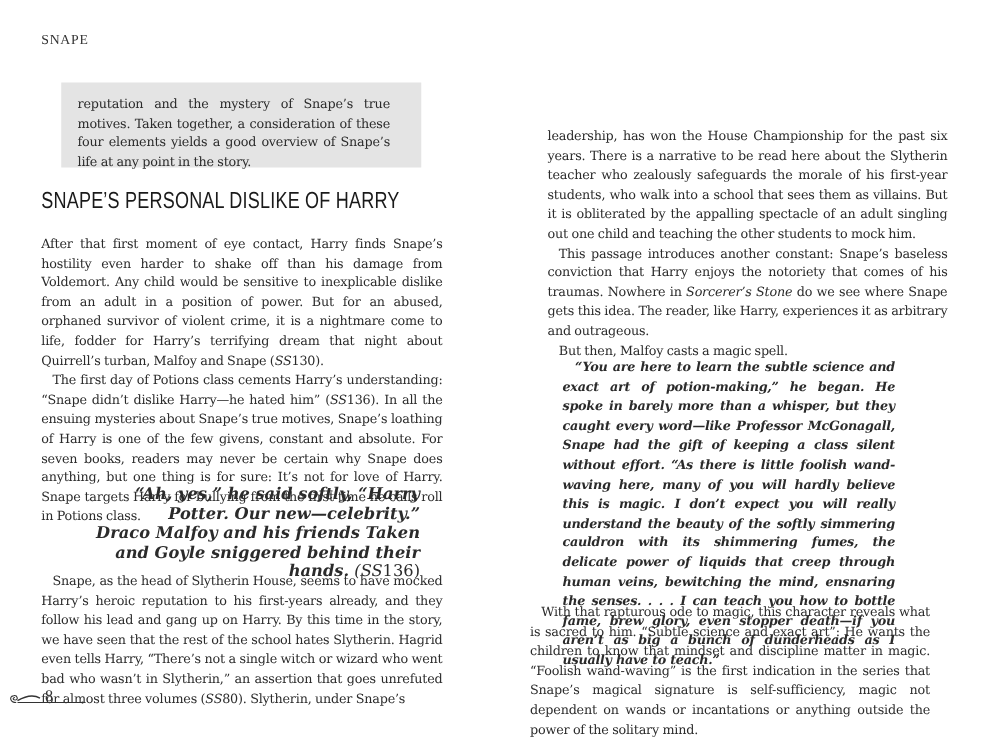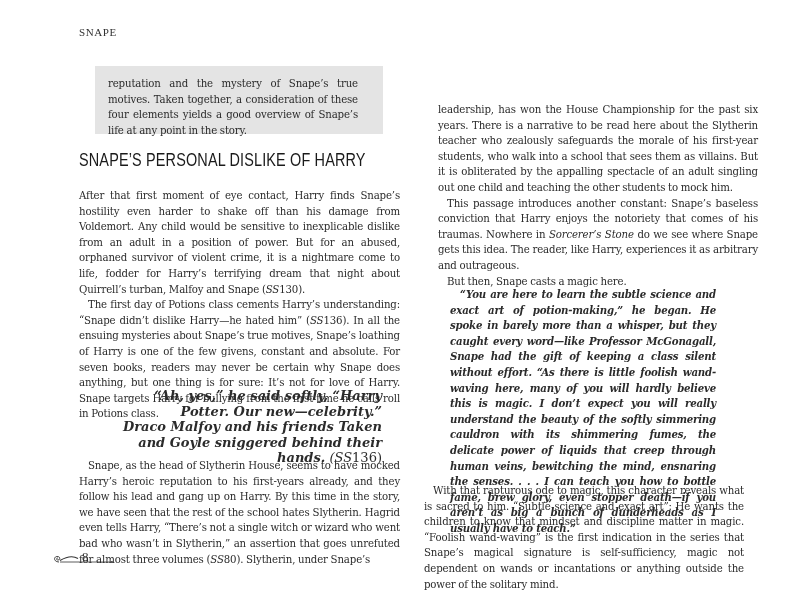--- a/index.html
+++ b/index.html
@@ -7,21 +7,21 @@
       width: 790px; height: 592px; background: #ffffff; overflow: hidden;
     }
     body {
       position: relative;
       font-family: "DejaVu Serif", "Liberation Serif", serif;
       color: #2b2b2b;
     }
     .page {
       position: absolute; top: 0; height: 592px; width: 395px;
     }
-    .page-left { left: 0; margin-left: 46px; }
+    .page-left { left: 0; }
     .page-right { left: 395px; margin-top: 47px; }
 
     .running-head {
       position: absolute; left: 33px; top: 26px;
       font-family: "Liberation Serif", serif;
       font-size: 11px; letter-spacing: 0.6px; color: #333;
     }
 
     .text {
       font-size: 10.2px;
@@ -120,21 +120,21 @@
       <circle cx="62" cy="14" r="0.9" fill="#333"></circle>
     </svg>
     <span class="num">8</span>
   </div>
 </div>
 
 <div class="page page-right">
   <div class="body-right-1 text">
     <p>leadership, has won the House Championship for the past six years. There is a narrative to be read here about the Slytherin teacher who zealously safeguards the morale of his first-year students, who walk into a school that sees them as villains. But it is obliterated by the appalling spectacle of an adult singling out one child and teaching the other students to mock him.</p>
     <p class="indent"><span>This passage introduces another constant: Snape’s baseless conviction that Harry enjoys the notoriety that comes of his traumas. Nowhere in </span><i>Sorcerer’s Stone</i><span> do we see where Snape gets this idea. The reader, like Harry, experiences it as arbitrary and outrageous.</span></p>
-    <p class="indent">But then, Snape casts a magic here.</p>
+    <p class="indent">But then, Malfoy casts a magic spell.</p>
   </div>
 
   <div class="quote-right">
     <p class="first">“You are here to learn the subtle science and exact art of potion-making,” he began. He spoke in barely more than a whisper, but they caught every word—like Professor McGonagall, Snape had the gift of keeping a class silent without effort. “As there is little foolish wand-waving here, many of you will hardly believe this is magic. I don’t expect you will really understand the beauty of the softly simmering cauldron with its shimmering fumes, the delicate power of liquids that creep through human veins, bewitching the mind, ensnaring the senses. . . . I can teach you how to bottle fame, brew glory, even stopper death—if you aren’t as big a bunch of dunderheads as I usually have to teach.”</p>
   </div>
 
   <div class="body-right-2 text">
     <p class="indent">With that rapturous ode to magic, this character reveals what is sacred to him. “Subtle science and exact art”: He wants the children to know that mindset and discipline matter in magic. “Foolish wand-waving” is the first indication in the series that Snape’s magical signature is self-sufficiency, magic not dependent on wands or incantations or anything outside the power of the solitary mind.</p>
     <p class="indent">There are barbs embedded throughout his teaching, anything and</p>
   </div>

